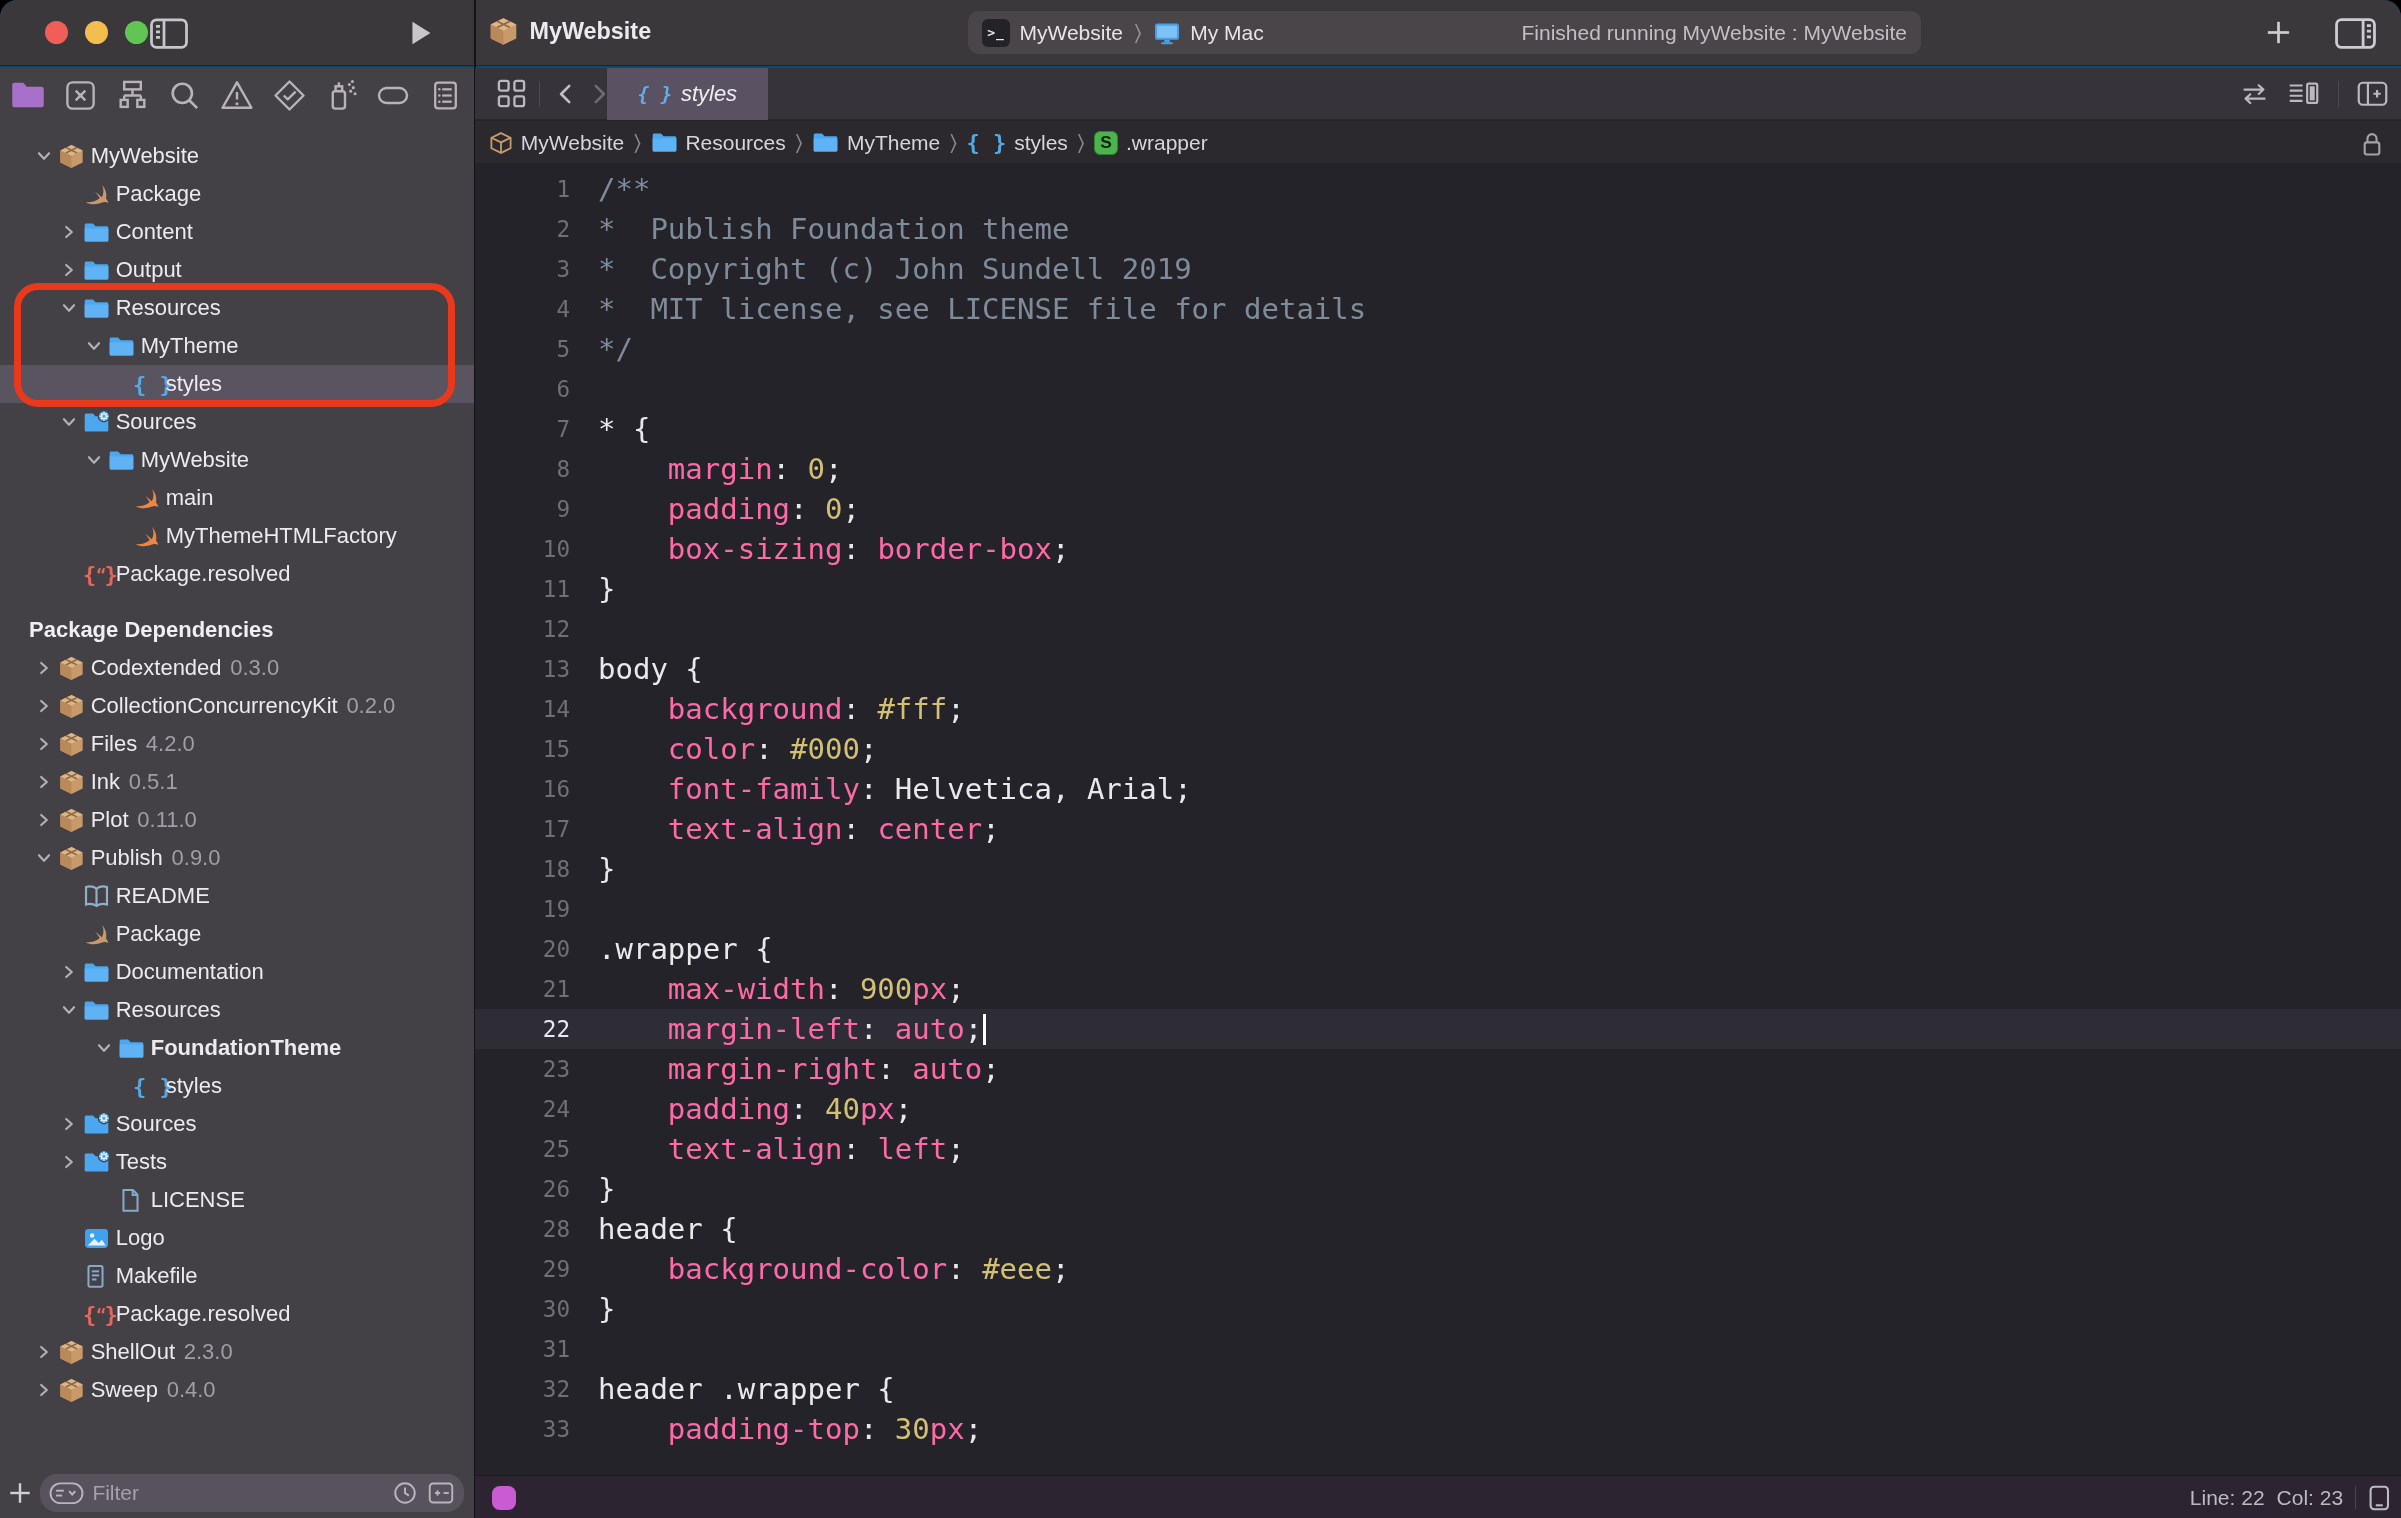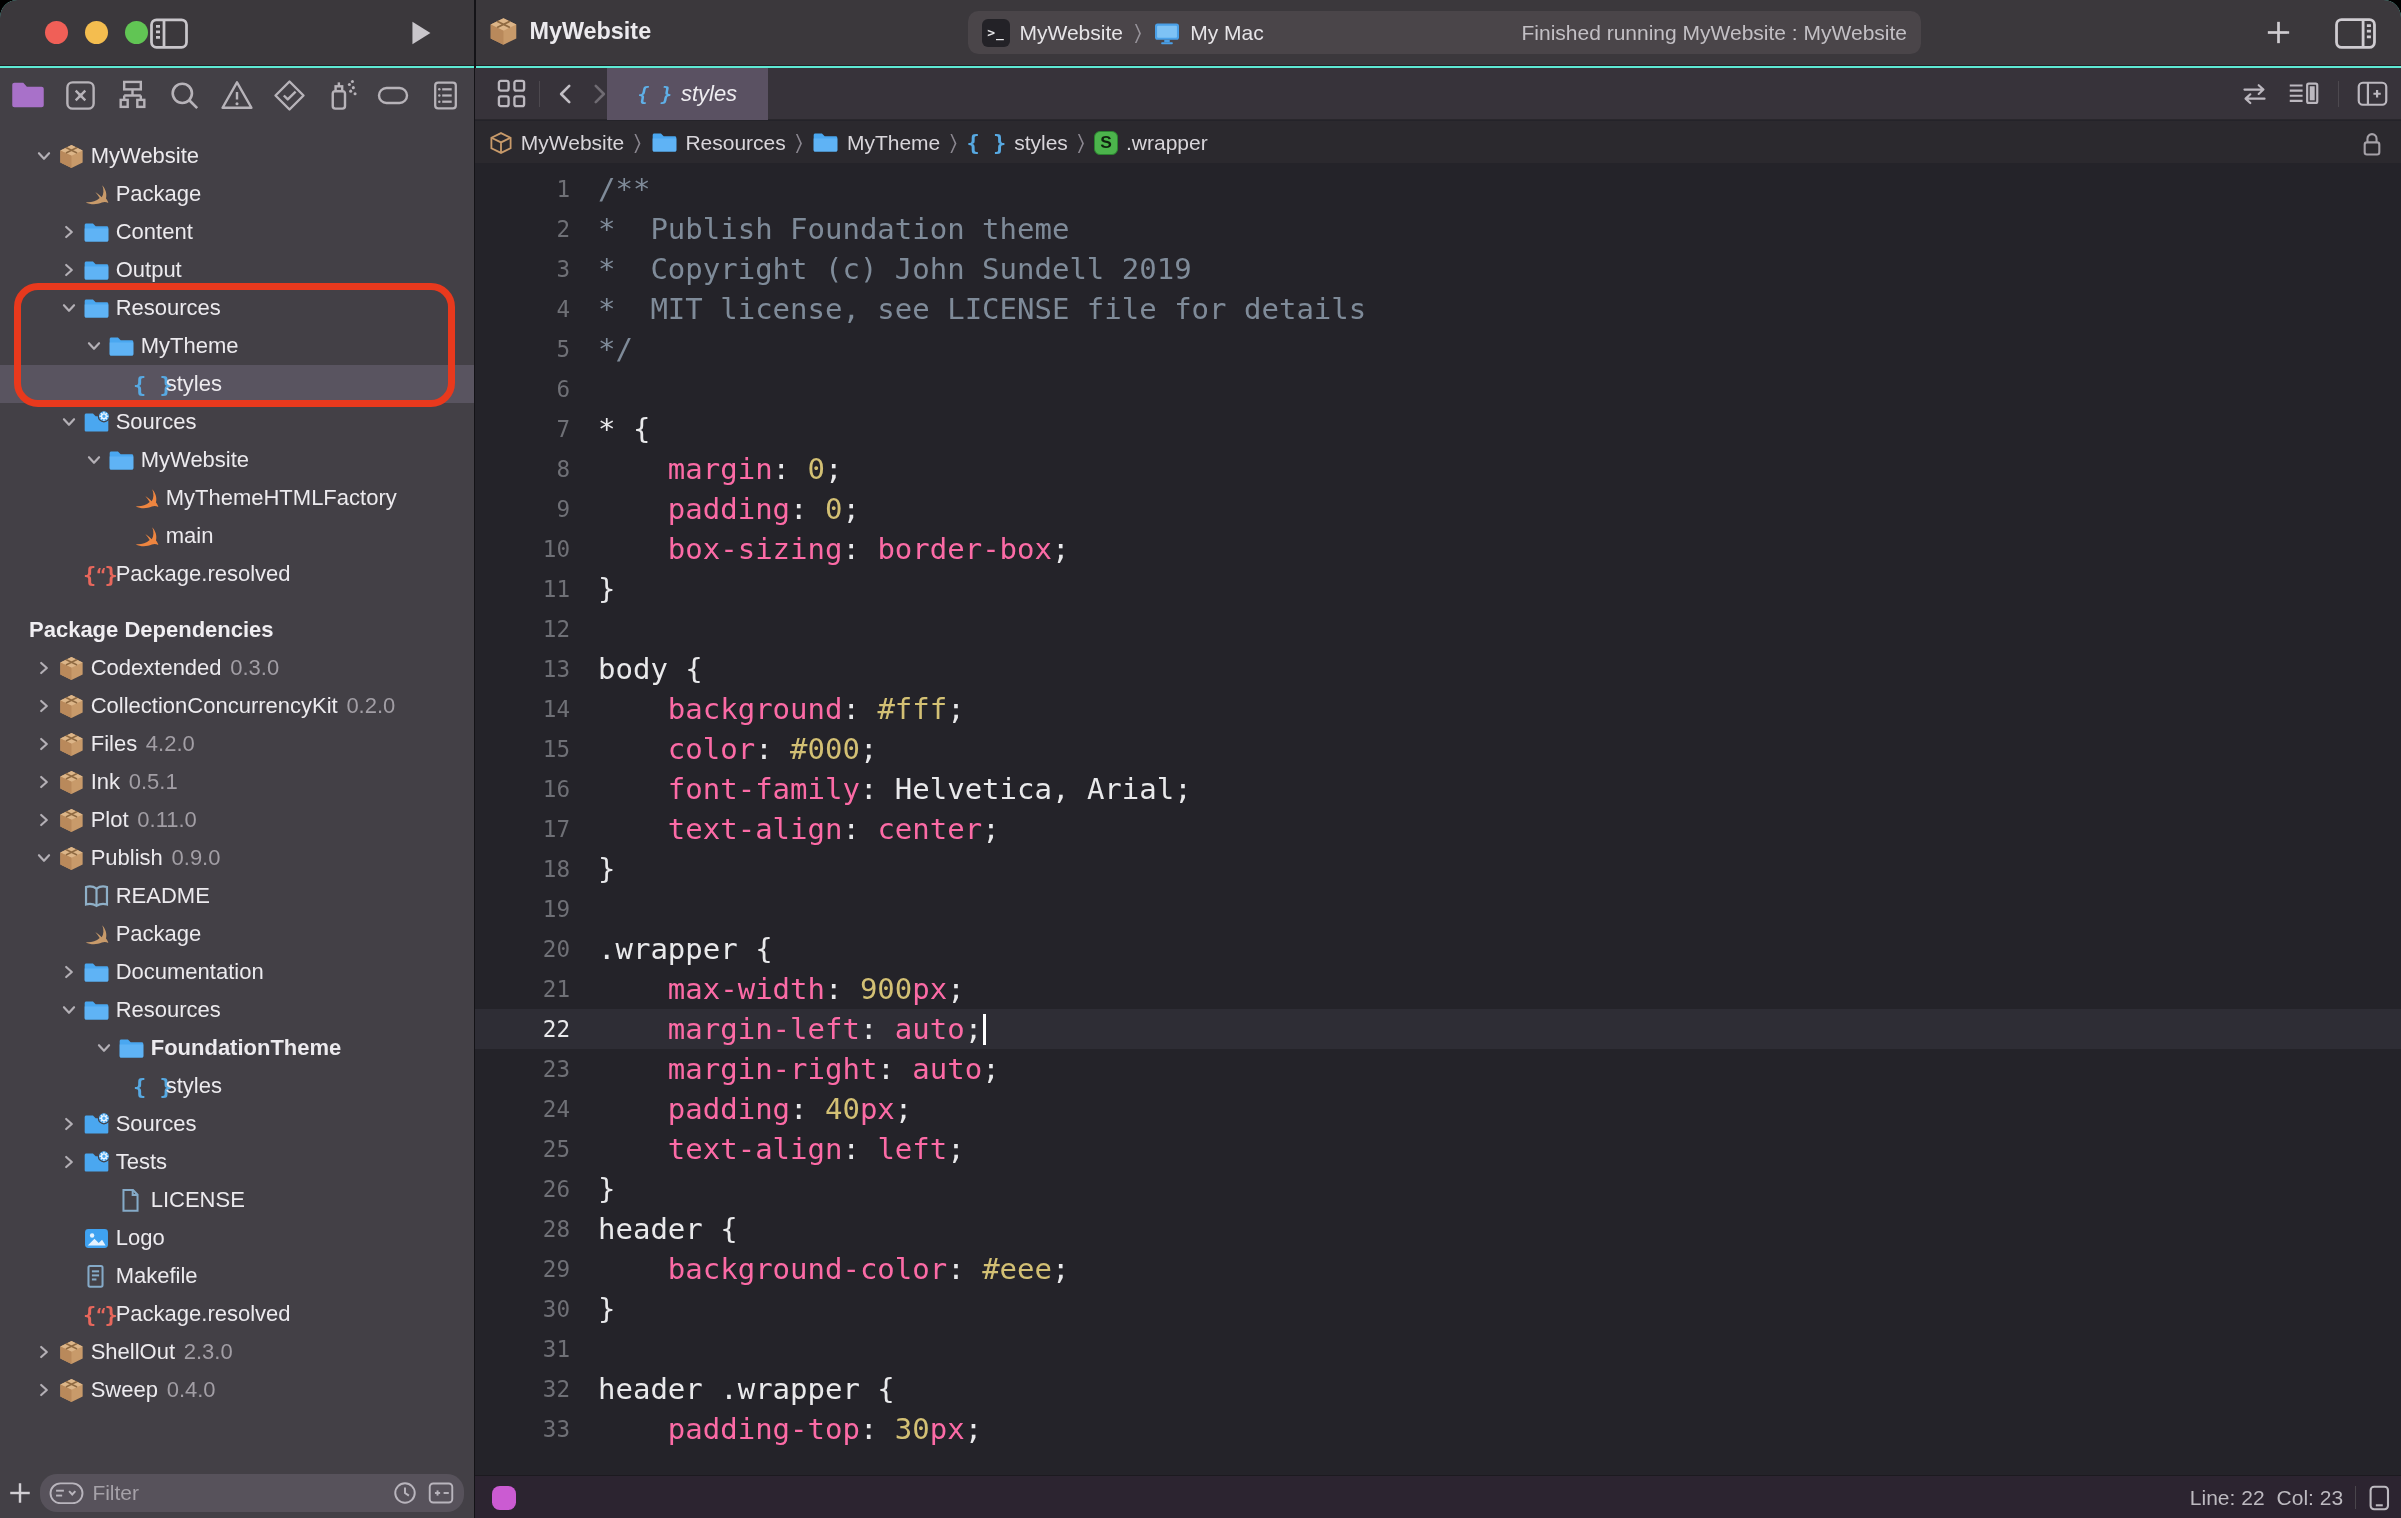--- a/index.html
+++ b/index.html
@@ -1,21 +1,21 @@
 <!DOCTYPE html>
 <html style="font-size:14px"><head>
 <meta charset="utf-8">
 <style>
   html,body{margin:0;padding:0;background:#000;}
   *{box-sizing:border-box;}
   #window{
     position:relative;width:2401px;height:1518px;overflow:hidden;
     border-radius:17.4px 17.4px 0 0;
     font-family:"Liberation Sans",sans-serif;
-    background:#5eead4;color:#e9e7ea;
+    background:#0c4a6e;color:#e9e7ea;
   }
   
   .titlebar{position:absolute;left:0;top:0;width:2401px;height:66px;background:#3b383c;border-bottom:1.7px solid #232126;}
   .tl{position:absolute;top:21px;width:23.4px;height:23.4px;border-radius:50%;}
   .tl.red{left:45px;background:#f05f57;}
   .tl.yellow{left:85px;background:#f4bd4f;}
   .tl.green{left:125px;background:#61c554;}
   .tb-icon{position:absolute;color:#c9c6cb;}
   .proj-title{position:absolute;left:488px;top:15.6px;display:flex;align-items:center;gap:10.4px;}
   .proj-title .t{font-size:23.4px;font-weight:bold;color:#eceaee;}
@@ -358,30 +358,30 @@
           </span>
           <span class="lbl">MyWebsite</span>
         </div>
         <div class="tree-row" style="padding-left: 104px;">
           <span class="chev"></span>
           <span class="ric">
             <svg width="27" height="27" viewBox="0 0 16 16">
   <path d="M1.6 12.6 C4.7 12.9 7.6 12.1 9.9 10.1 C9.2 8.8 8.3 7.6 7.3 6.5 C8.7 7.4 10 8.5 11.1 9.7 C12.3 7.7 12.5 5.2 11.4 2.5 C13.4 4.7 14.3 7.7 13.6 10.4 C14.3 11.2 14.8 12.1 15 13.1 C13.8 12.4 12.5 12.3 11.2 12.8 C8.1 14.2 4.4 14.2 1.6 12.6 Z" fill="#ee8540"></path>
             </svg>
           </span>
+          <span class="lbl">main</span>
+        </div>
+        <div class="tree-row" style="padding-left: 104px;">
+          <span class="chev"></span>
+          <span class="ric">
+            <svg width="27" height="27" viewBox="0 0 16 16">
+  <path d="M1.6 12.6 C4.7 12.9 7.6 12.1 9.9 10.1 C9.2 8.8 8.3 7.6 7.3 6.5 C8.7 7.4 10 8.5 11.1 9.7 C12.3 7.7 12.5 5.2 11.4 2.5 C13.4 4.7 14.3 7.7 13.6 10.4 C14.3 11.2 14.8 12.1 15 13.1 C13.8 12.4 12.5 12.3 11.2 12.8 C8.1 14.2 4.4 14.2 1.6 12.6 Z" fill="#ee8540"></path>
+            </svg>
+          </span>
           <span class="lbl">MyThemeHTMLFactory</span>
-        </div>
-        <div class="tree-row" style="padding-left: 104px;">
-          <span class="chev"></span>
-          <span class="ric">
-            <svg width="27" height="27" viewBox="0 0 16 16">
-  <path d="M1.6 12.6 C4.7 12.9 7.6 12.1 9.9 10.1 C9.2 8.8 8.3 7.6 7.3 6.5 C8.7 7.4 10 8.5 11.1 9.7 C12.3 7.7 12.5 5.2 11.4 2.5 C13.4 4.7 14.3 7.7 13.6 10.4 C14.3 11.2 14.8 12.1 15 13.1 C13.8 12.4 12.5 12.3 11.2 12.8 C8.1 14.2 4.4 14.2 1.6 12.6 Z" fill="#ee8540"></path>
-            </svg>
-          </span>
-          <span class="lbl">main</span>
         </div>
         <div class="tree-row" style="padding-left: 54px;">
           <span class="chev"></span>
           <span class="ric">
             <span class="braces-glyph red">{<span class="q">“</span>}</span>
           </span>
           <span class="lbl">Package.resolved</span>
         </div>
         <div class="tree-spacer"></div>
         <div class="tree-header">Package Dependencies</div>

